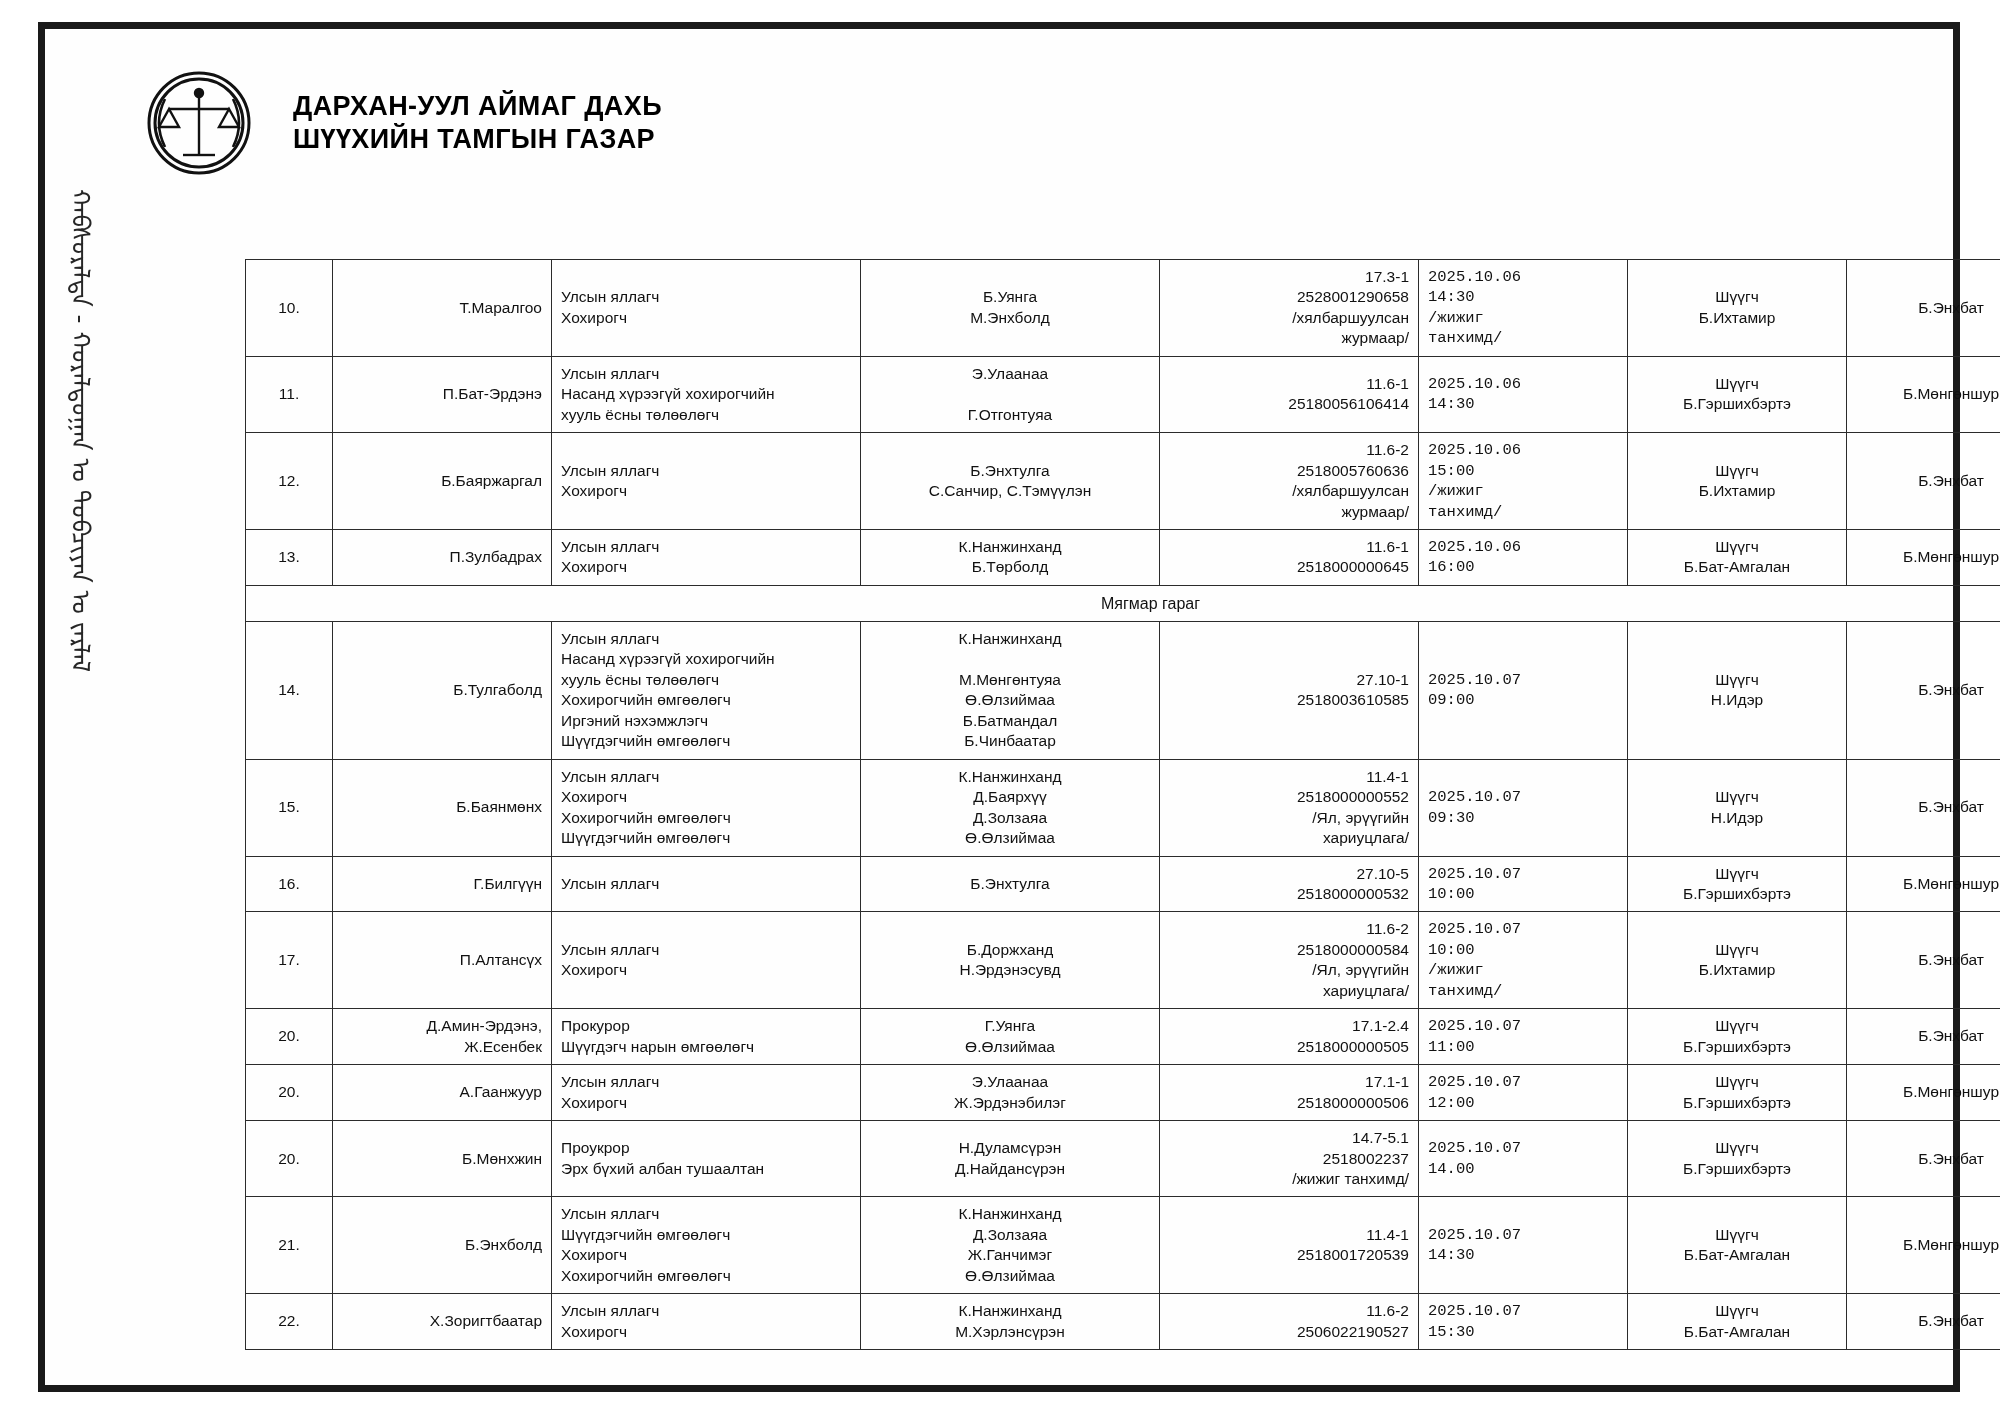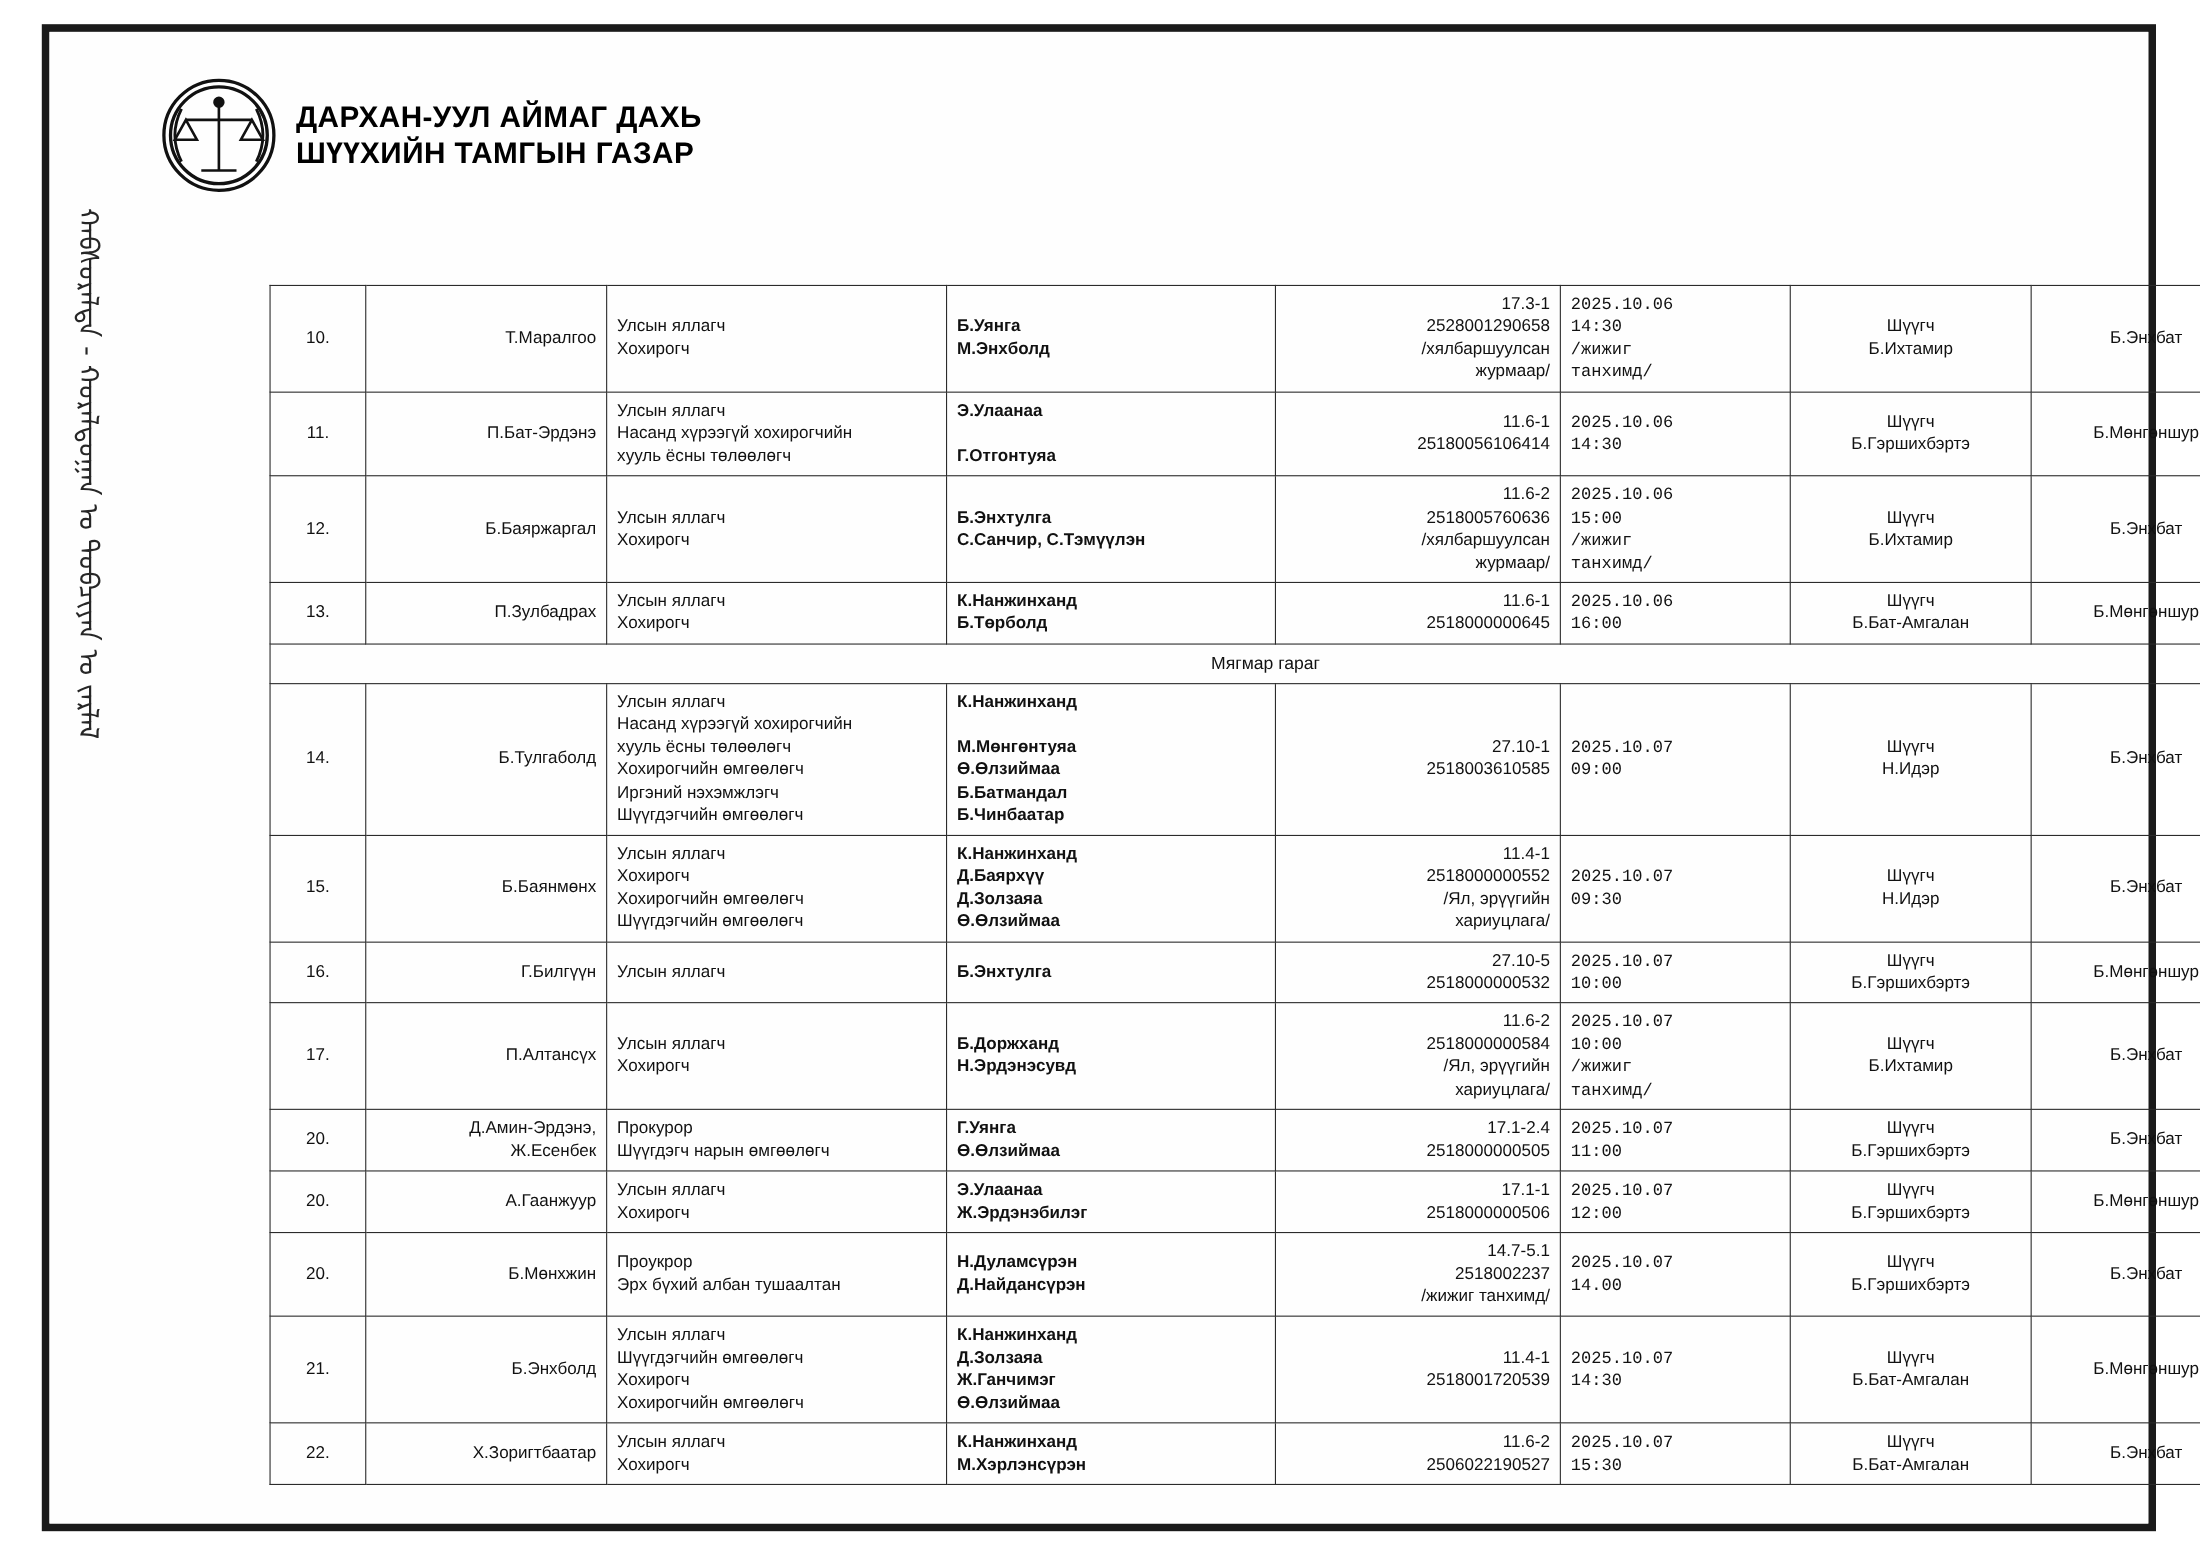--- a/index.html
+++ b/index.html
@@ -34,21 +34,21 @@
     background: #fefefe;
   }
 
   
   .doc-header {
     position: absolute;
     left: 100px;
     top: 40px;
     display: flex;
     align-items: center;
-    gap: 16px;
+    gap: 40px;
   }
   .emblem {
     width: 108px;
     height: 108px;
     flex: 0 0 auto;
   }
   .header-title {
     font-weight: bold;
     font-size: 27px;
     line-height: 1.22;
@@ -90,21 +90,21 @@
   }
   table.schedule td {
     border: 1.6px solid #2b2b2b;
     padding: 7px 9px;
     vertical-align: middle;
     line-height: 1.32;
   }
   .c-no      { width: 68px;  text-align: center; }
   .c-name    { width: 200px; text-align: right; }
   .c-role    { width: 290px; text-align: left; }
-  .c-party   { width: 280px; text-align: left; font-weight: bold; }
+  .c-party   { width: 280px; text-align: center; }
   .c-case    { width: 240px; text-align: right; }
   .c-date    { width: 190px; text-align: left; font-family: Liberation Mono, monospace; }
   .c-judge   { width: 200px; text-align: center; }
   .c-clerk   { width: 190px; text-align: center; }
 
   .multiline { white-space: pre-line; }
   .day-row td {
     text-align: center;
     padding: 18px 0;
     font-size: 16px;

